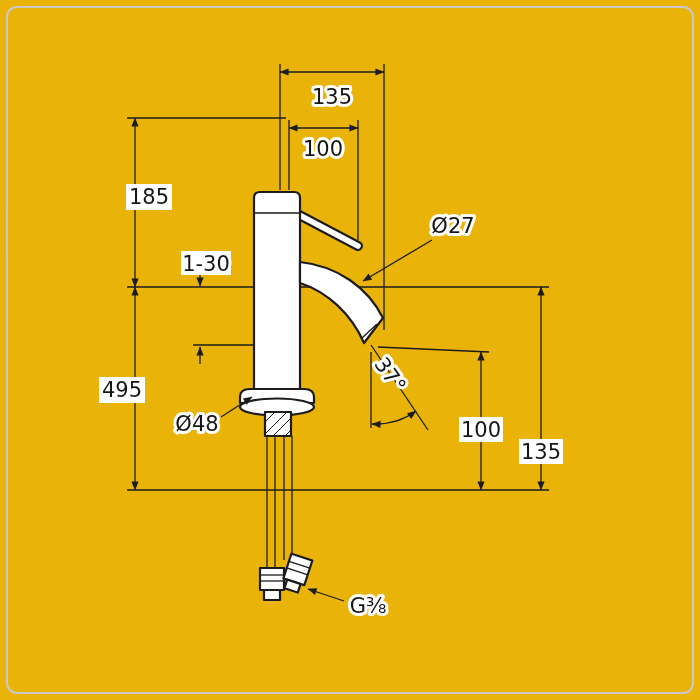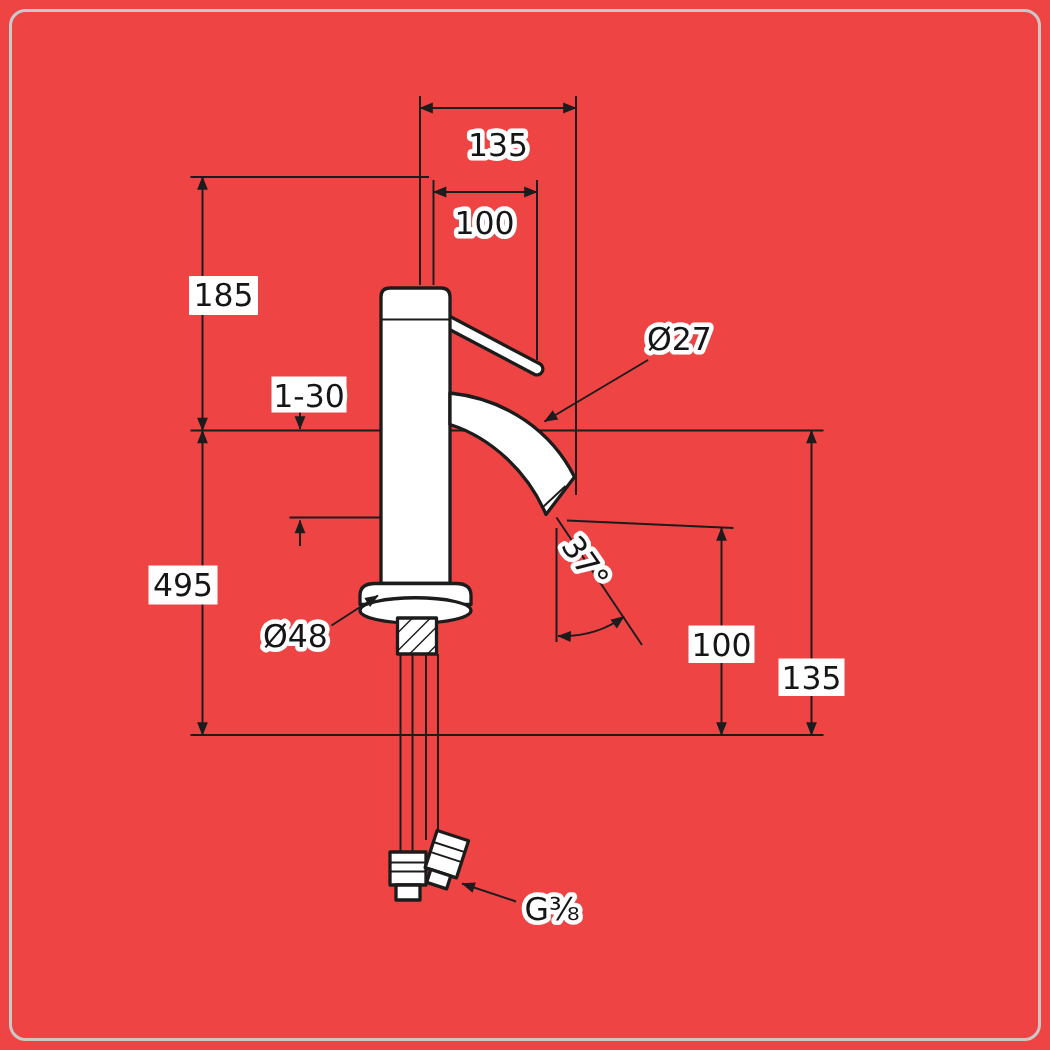--- a/index.html
+++ b/index.html
@@ -1,16 +1,16 @@
 <!DOCTYPE html>
 <html><head>
 <meta charset="utf-8">
 <style>
   html,body{margin:0;padding:0;background:#fff;}
-  .canvas{width:700px;height:700px;position:relative;background:#ef4444;font-family:"DejaVu Sans",sans-serif;}
+  .canvas{width:700px;height:700px;position:relative;background:#eab308;font-family:"DejaVu Sans",sans-serif;}
   svg{display:block;}
   .thin{stroke:#1c1c1c;stroke-width:1.3;fill:none;}
   .thick{stroke:#1c1c1c;stroke-width:2.2;fill:#ffffff;stroke-linejoin:round;stroke-linecap:round;}
   .hatch{stroke:#1c1c1c;stroke-width:1;fill:none;}
   .lbl{font-family:"DejaVu Sans",sans-serif;font-size:21px;fill:#161616;
        paint-order:stroke;stroke:#ffffff;stroke-width:6px;stroke-linejoin:round;}
   .mask{fill:#ffffff;}
   .frame{fill:none;stroke:#c9c9c9;stroke-width:2;}
 </style>
 </head>

